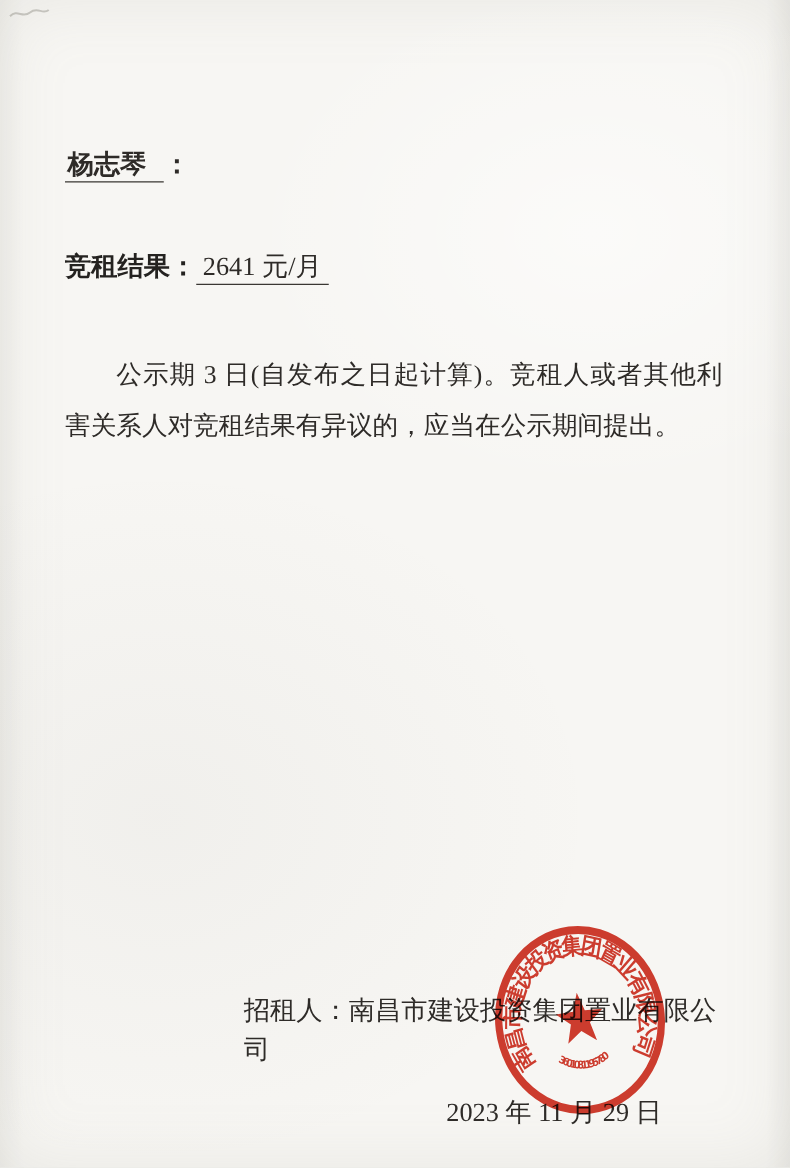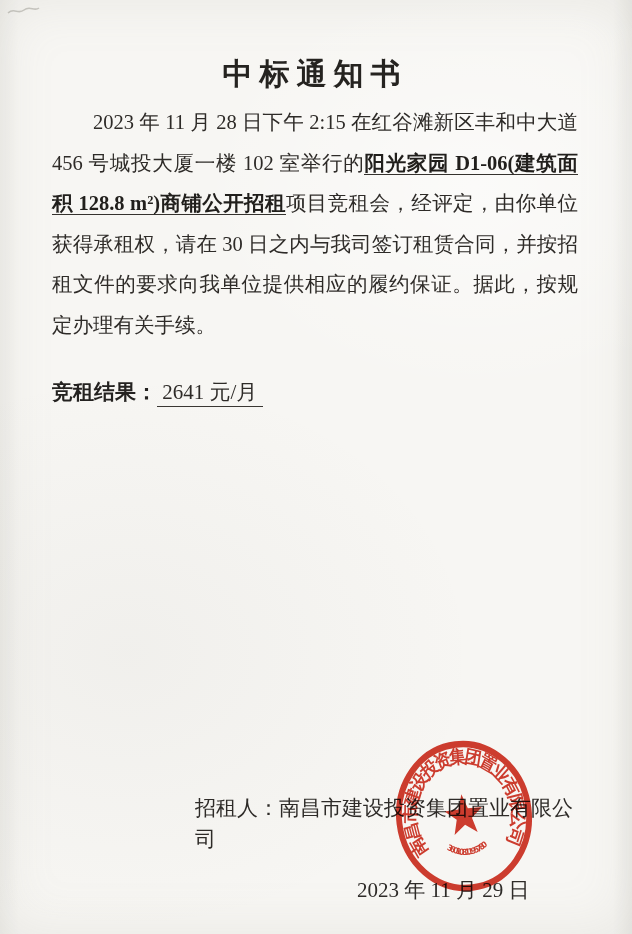--- a/index.html
+++ b/index.html
@@ -50,21 +50,21 @@
     line-height: 40.5px;
     text-align: justify;
     text-indent: 2em;
   }
   .seg-hl {
     font-weight: bold;
     color: #211f1c;
     border-bottom: 1.6px solid #35322e;
   }
   .result-line {
-    margin-top: 32px;
+    margin-top: 52px;
     font-size: 21px;
     line-height: 30px;
   }
   .result-label {
     font-weight: bold;
     color: #242220;
   }
   .result-value {
     white-space: pre;
     border-bottom: 1.5px solid #3a3733;
@@ -124,27 +124,27 @@
 <body>
 
 <div class="page">
 
   <svg class="scan-mark" viewBox="0 0 34 18">
     <path d="M2,10 C8,4 12,12 18,7 C24,2 28,9 33,5" fill="none" stroke="#9a9890" stroke-width="1.6"></path>
   </svg>
 
   <div class="content">
 
-    <div class="doc-title">中标通知书</div>
 
+    <div class="addressee"><span class="u-name">杨志琴</span><span>：</span></div>
 
-    <div class="body-para"><span>2023 年 11 月 28 日下午 2:15 在红谷滩新区丰和中大道 456 号城投大厦一楼 102 室举行的</span><span class="seg-hl">阳光家园 D1-06(建筑面积 128.8 m²)商铺公开招租</span><span>项目竞租会，经评定，由你单位获得承租权，请在 30 日之内与我司签订租赁合同，并按招租文件的要求向我单位提供相应的履约保证。据此，按规定办理有关手续。</span></div>
 
     <div class="result-line"><span class="result-label">竞租结果：</span><span class="result-value"> 2641 元/月 </span></div>
 
+    <div class="notice-para">公示期 3 日(自发布之日起计算)。竞租人或者其他利害关系人对竞租结果有异议的，应当在公示期间提出。</div>
 
 
 
   </div>
 
   <div class="signature-block">
     <div class="signer-line"><span>招租人：</span><span>南昌市建设投资集团置业有限公司</span></div>
     <div class="date-line">2023 年 11 月 29 日</div>
   </div>
 

